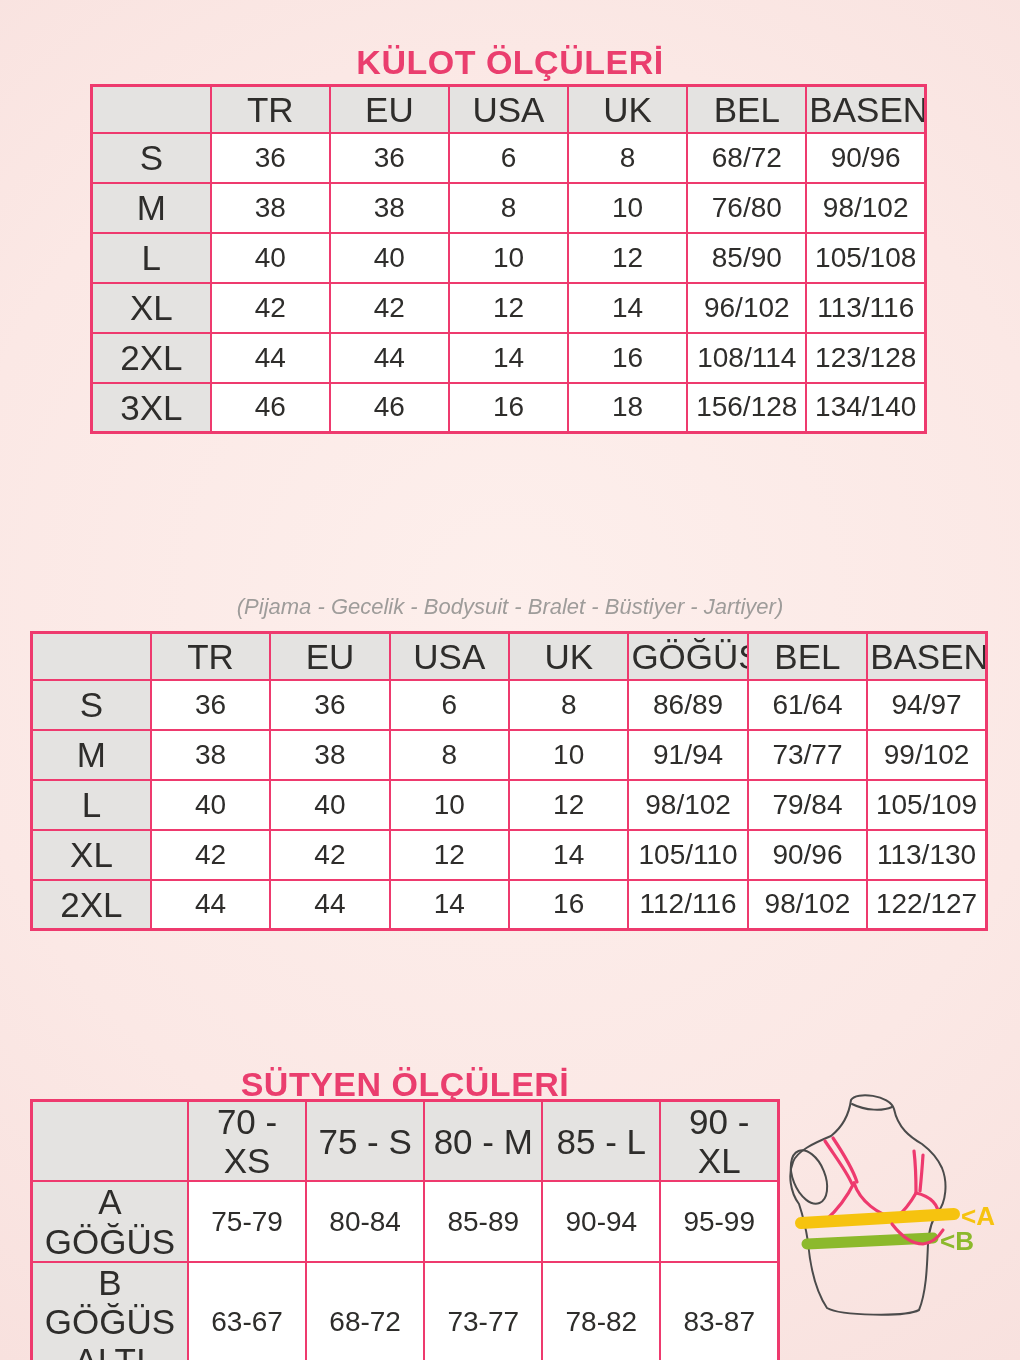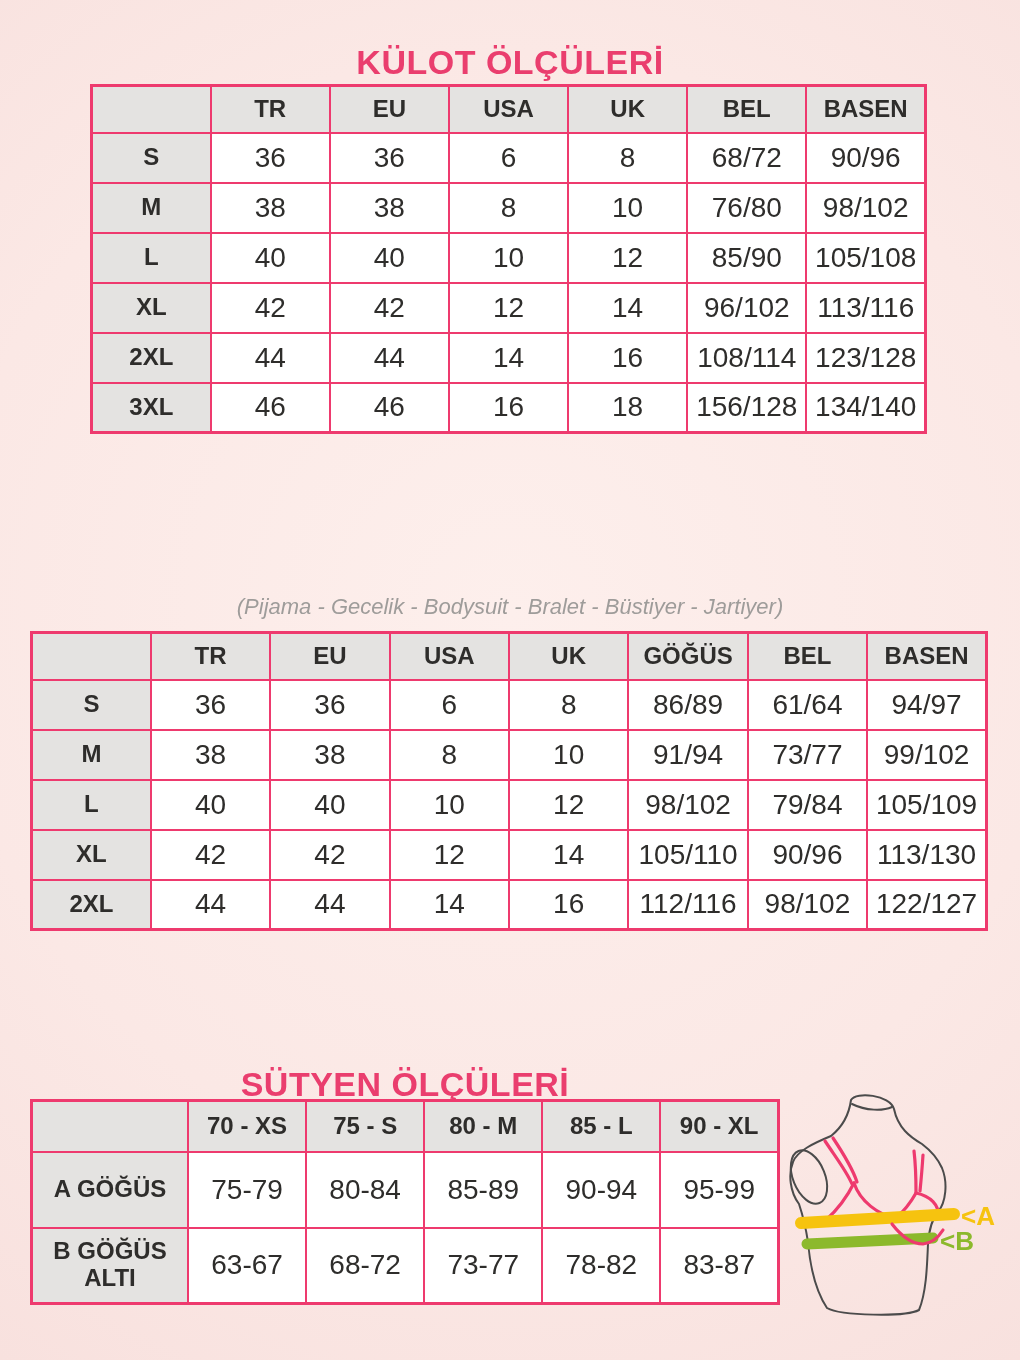--- a/index.html
+++ b/index.html
@@ -35,21 +35,21 @@
   }
   table.size-table th, table.size-table td{
     border:2px solid var(--pink);
     text-align:center;vertical-align:middle;
     color:var(--ink);
     padding:0 2px;
     overflow:hidden;
   }
   table.size-table th{
     background:var(--cellgray);
-    font-weight:bold;font-size:24px;line-height:1.12;
+    font-weight:normal;font-size:35px;line-height:1.12;
   }
   table.size-table td{
     background:#fff;font-weight:400;font-size:28px;
   }
   .t1{width:837px;} .t1 thead tr{height:47px;} .t1 tbody tr{height:50px;}
   .t2{width:958px;} .t2 thead tr{height:47px;} .t2 tbody tr{height:50px;}
   .t3{width:750px;} .t3 thead tr{height:51px;} .t3 tbody tr{height:76px;}
   .t3 th:first-child{width:150px;}
   .title3{width:810px;left:0;text-align:center;}
   svg text{font-family:"Liberation Sans", sans-serif;}

